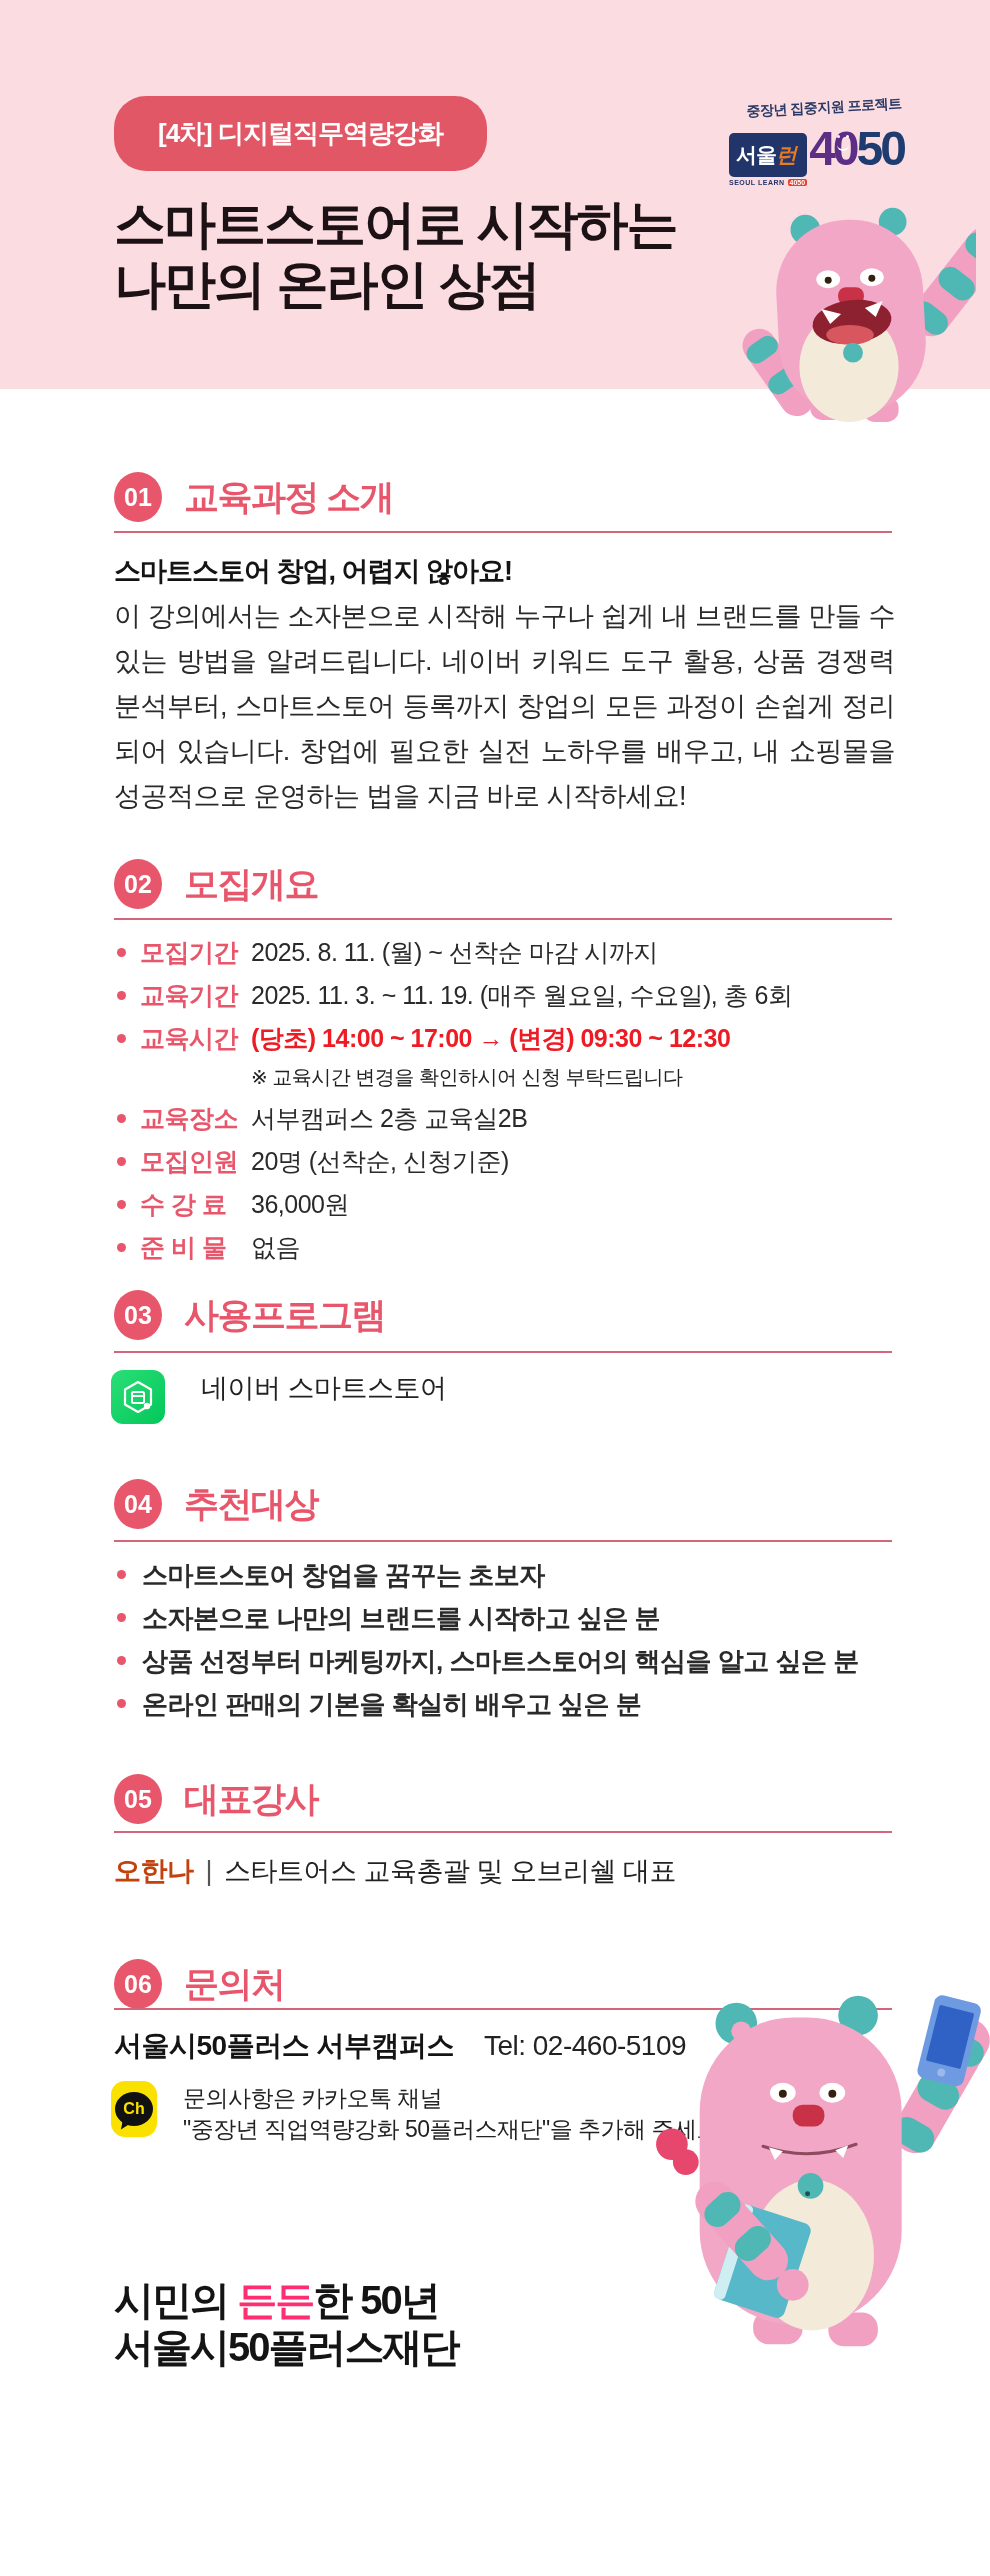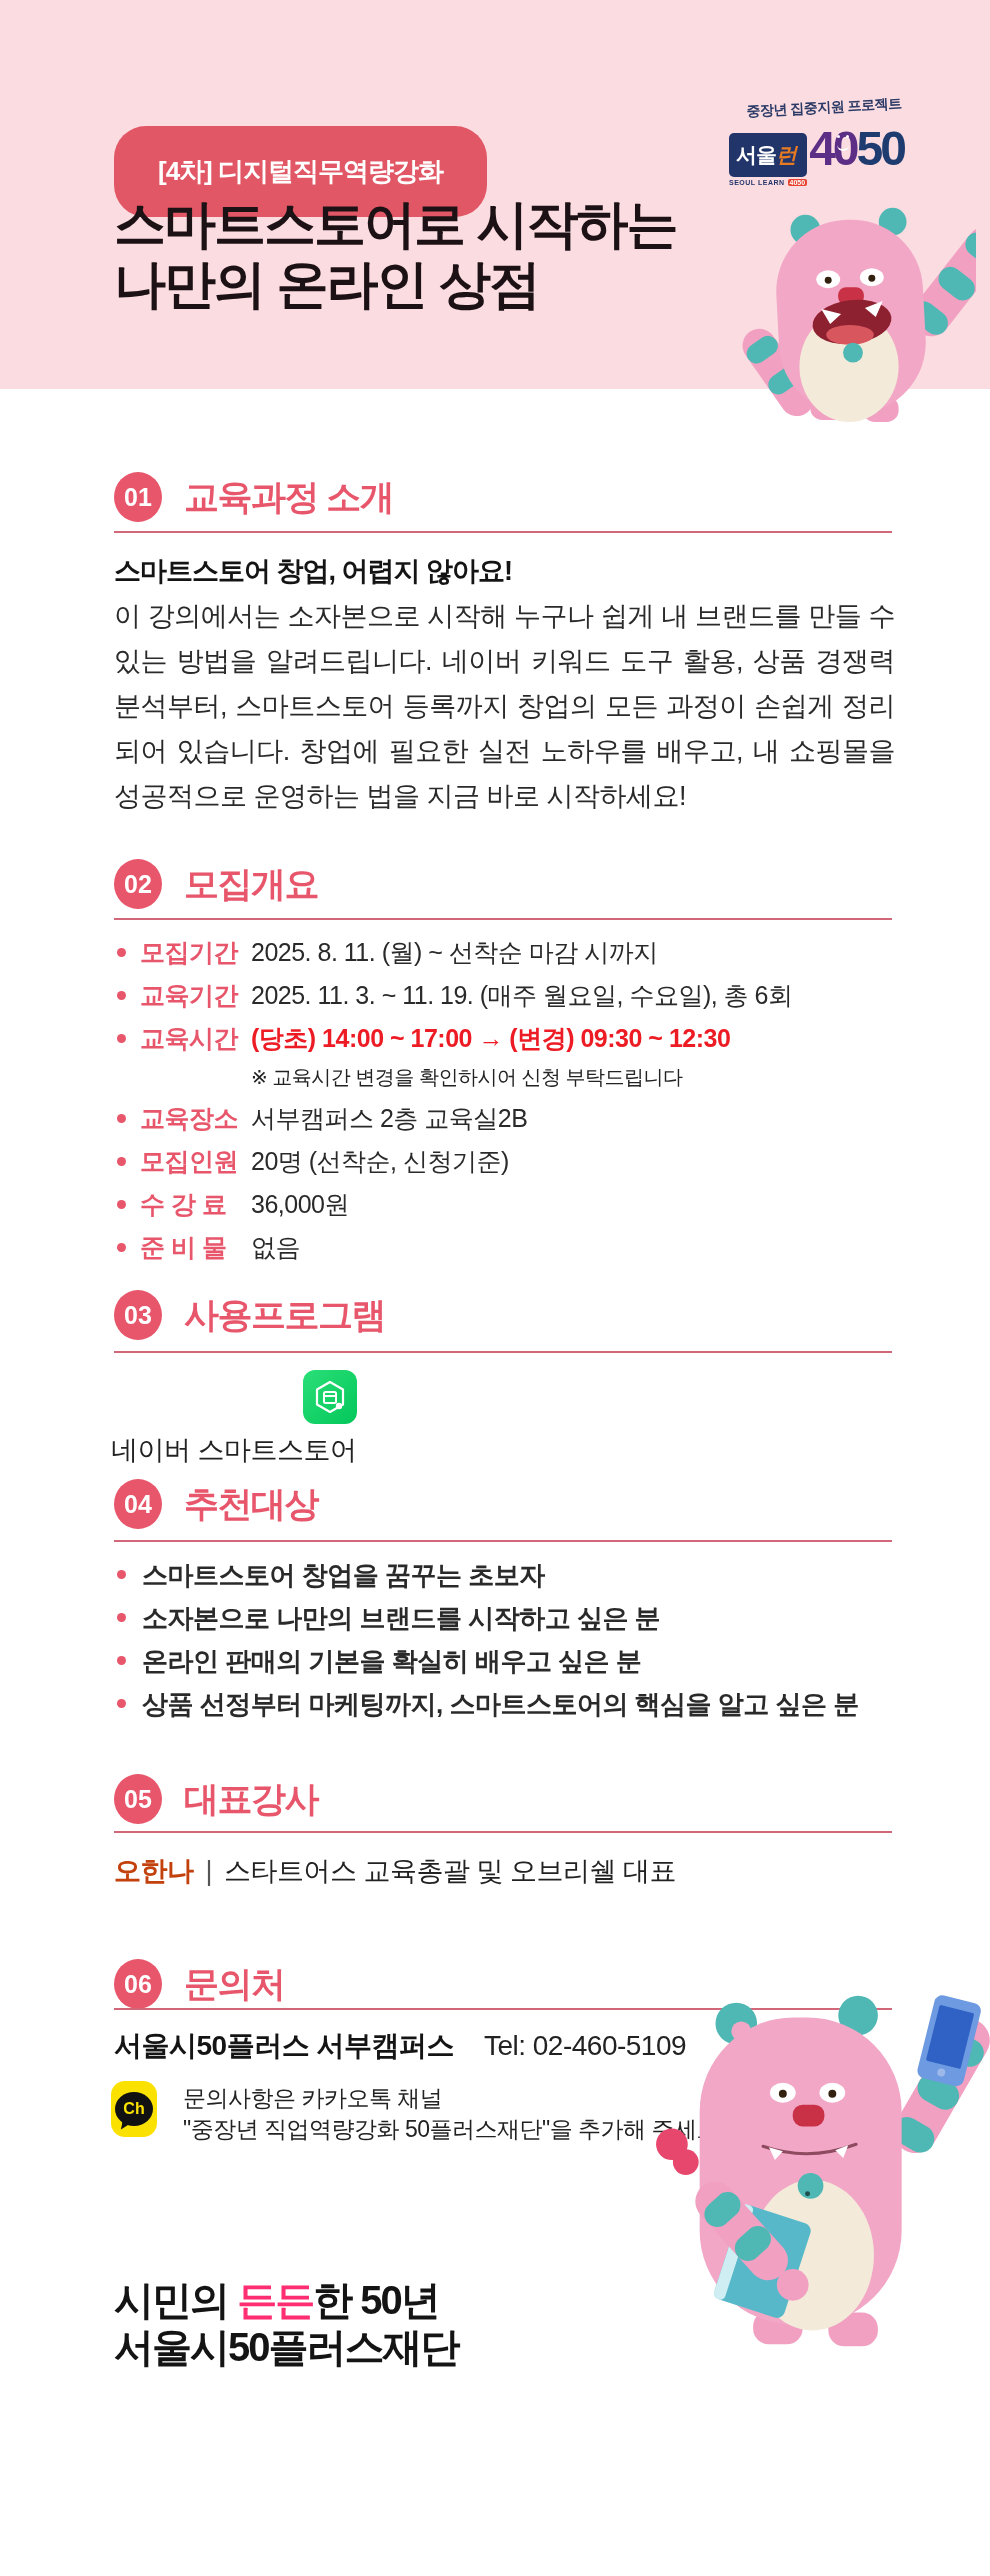--- a/index.html
+++ b/index.html
@@ -1,20 +1,20 @@
 <!DOCTYPE html>
 <html><head>
 <meta charset="utf-8">
 <style>
   html,body{margin:0;padding:0;background:#fff;}
   .page{position:relative;width:991px;height:2576px;background:#ffffff;overflow:hidden;
         font-family:"Liberation Sans","DejaVu Sans",sans-serif;color:#2a2a2a;}
   
   .header{position:absolute;left:0;top:0;width:991px;height:389px;background:#fbdce0;}
-  .badge{position:absolute;left:114px;top:126px;height:59px;line-height:59px;padding:16px 44px;
+  .badge{position:absolute;left:114px;top:96px;height:59px;line-height:59px;padding:8px 44px;
          background:#e25766;color:#fff;font-size:26px;font-weight:bold;border-radius:32px;letter-spacing:-1px;}
   .main-title{position:absolute;left:114px;top:194px;font-size:52px;line-height:60px;font-weight:800;
               color:#1c1114;letter-spacing:-2px;}
   
   .logo-tagline{position:absolute;left:735px;top:99px;width:178px;text-align:center;font-size:14px;
                 font-weight:bold;color:#2b3a66;transform:rotate(-3deg);letter-spacing:-0.5px;}
   .logo-row{position:absolute;left:729px;top:125px;display:flex;align-items:flex-start;}
   .logo-box-wrap{margin-top:8px;}
   .logo-box{background:#22356b;color:#fff;font-size:21px;font-weight:800;padding:8px 7px;border-radius:5px;
             letter-spacing:-1px;white-space:nowrap;}
@@ -41,21 +41,21 @@
               letter-spacing:-0.5px;text-align:justify;}
   
   .recruit{position:absolute;left:114px;top:937px;width:783px;}
   .r-row{display:flex;align-items:flex-start;margin-bottom:12px;font-size:25px;line-height:31px;letter-spacing:-0.5px;}
   .r-dot{width:9px;height:9px;border-radius:50%;background:#e8566b;margin:11px 14px 0 3px;flex:none;}
   .r-label{width:111px;flex:none;color:#e8566b;font-weight:800;}
   .r-value{color:#2a2a2a;}
   .r-red{color:#ed1c24;font-weight:800;}
   .r-note{margin:-2px 0 12px 137px;font-size:20px;color:#222;letter-spacing:-0.5px;}
   
-  .program{position:absolute;left:111px;top:1370px;display:flex;align-items:flex-end;gap:8px;flex-direction:column;}
+  .program{position:absolute;left:111px;top:1370px;display:flex;align-items:flex-start;gap:36px;}
   .naver-icon{width:54px;height:54px;border-radius:12px;background:linear-gradient(135deg,#2adf77,#03c75a);
               display:flex;align-items:center;justify-content:center;}
   .program-name{font-size:27px;color:#222;letter-spacing:-0.5px;}
   
   .targets{position:absolute;left:114px;top:1560px;width:783px;}
   .t-row{display:flex;align-items:flex-start;margin-bottom:13px;font-size:26px;line-height:30px;letter-spacing:-0.5px;font-weight:bold;}
   .t-dot{width:9px;height:9px;border-radius:50%;background:#e8566b;margin:10px 16px 0 3px;flex:none;}
   
   .instructor{position:absolute;left:114px;top:1853px;font-size:27px;letter-spacing:-0.5px;color:#222;}
   .instructor b{font-weight:800;color:#c2410c;}
@@ -216,25 +216,25 @@
     <div class="t-row">
         <span class="t-dot"></span>
         <span>스마트스토어 창업을 꿈꾸는 초보자</span>
       </div>
     <div class="t-row">
         <span class="t-dot"></span>
         <span>소자본으로 나만의 브랜드를 시작하고 싶은 분</span>
       </div>
     <div class="t-row">
         <span class="t-dot"></span>
-        <span>온라인 판매의 기본을 확실히 배우고 싶은 분</span>
+        <span>상품 선정부터 마케팅까지, 스마트스토어의 핵심을 알고 싶은 분</span>
       </div>
     <div class="t-row">
         <span class="t-dot"></span>
-        <span>상품 선정부터 마케팅까지, 스마트스토어의 핵심을 알고 싶은 분</span>
+        <span>온라인 판매의 기본을 확실히 배우고 싶은 분</span>
       </div>
   </div>
 
   <div class="sec-head" style="top:1774px">
     <div class="sec-num">05</div>
     <div class="sec-title">대표강사</div>
   </div>
   <div class="sec-rule" style="top:1831px"></div>
 
   <div class="instructor">

